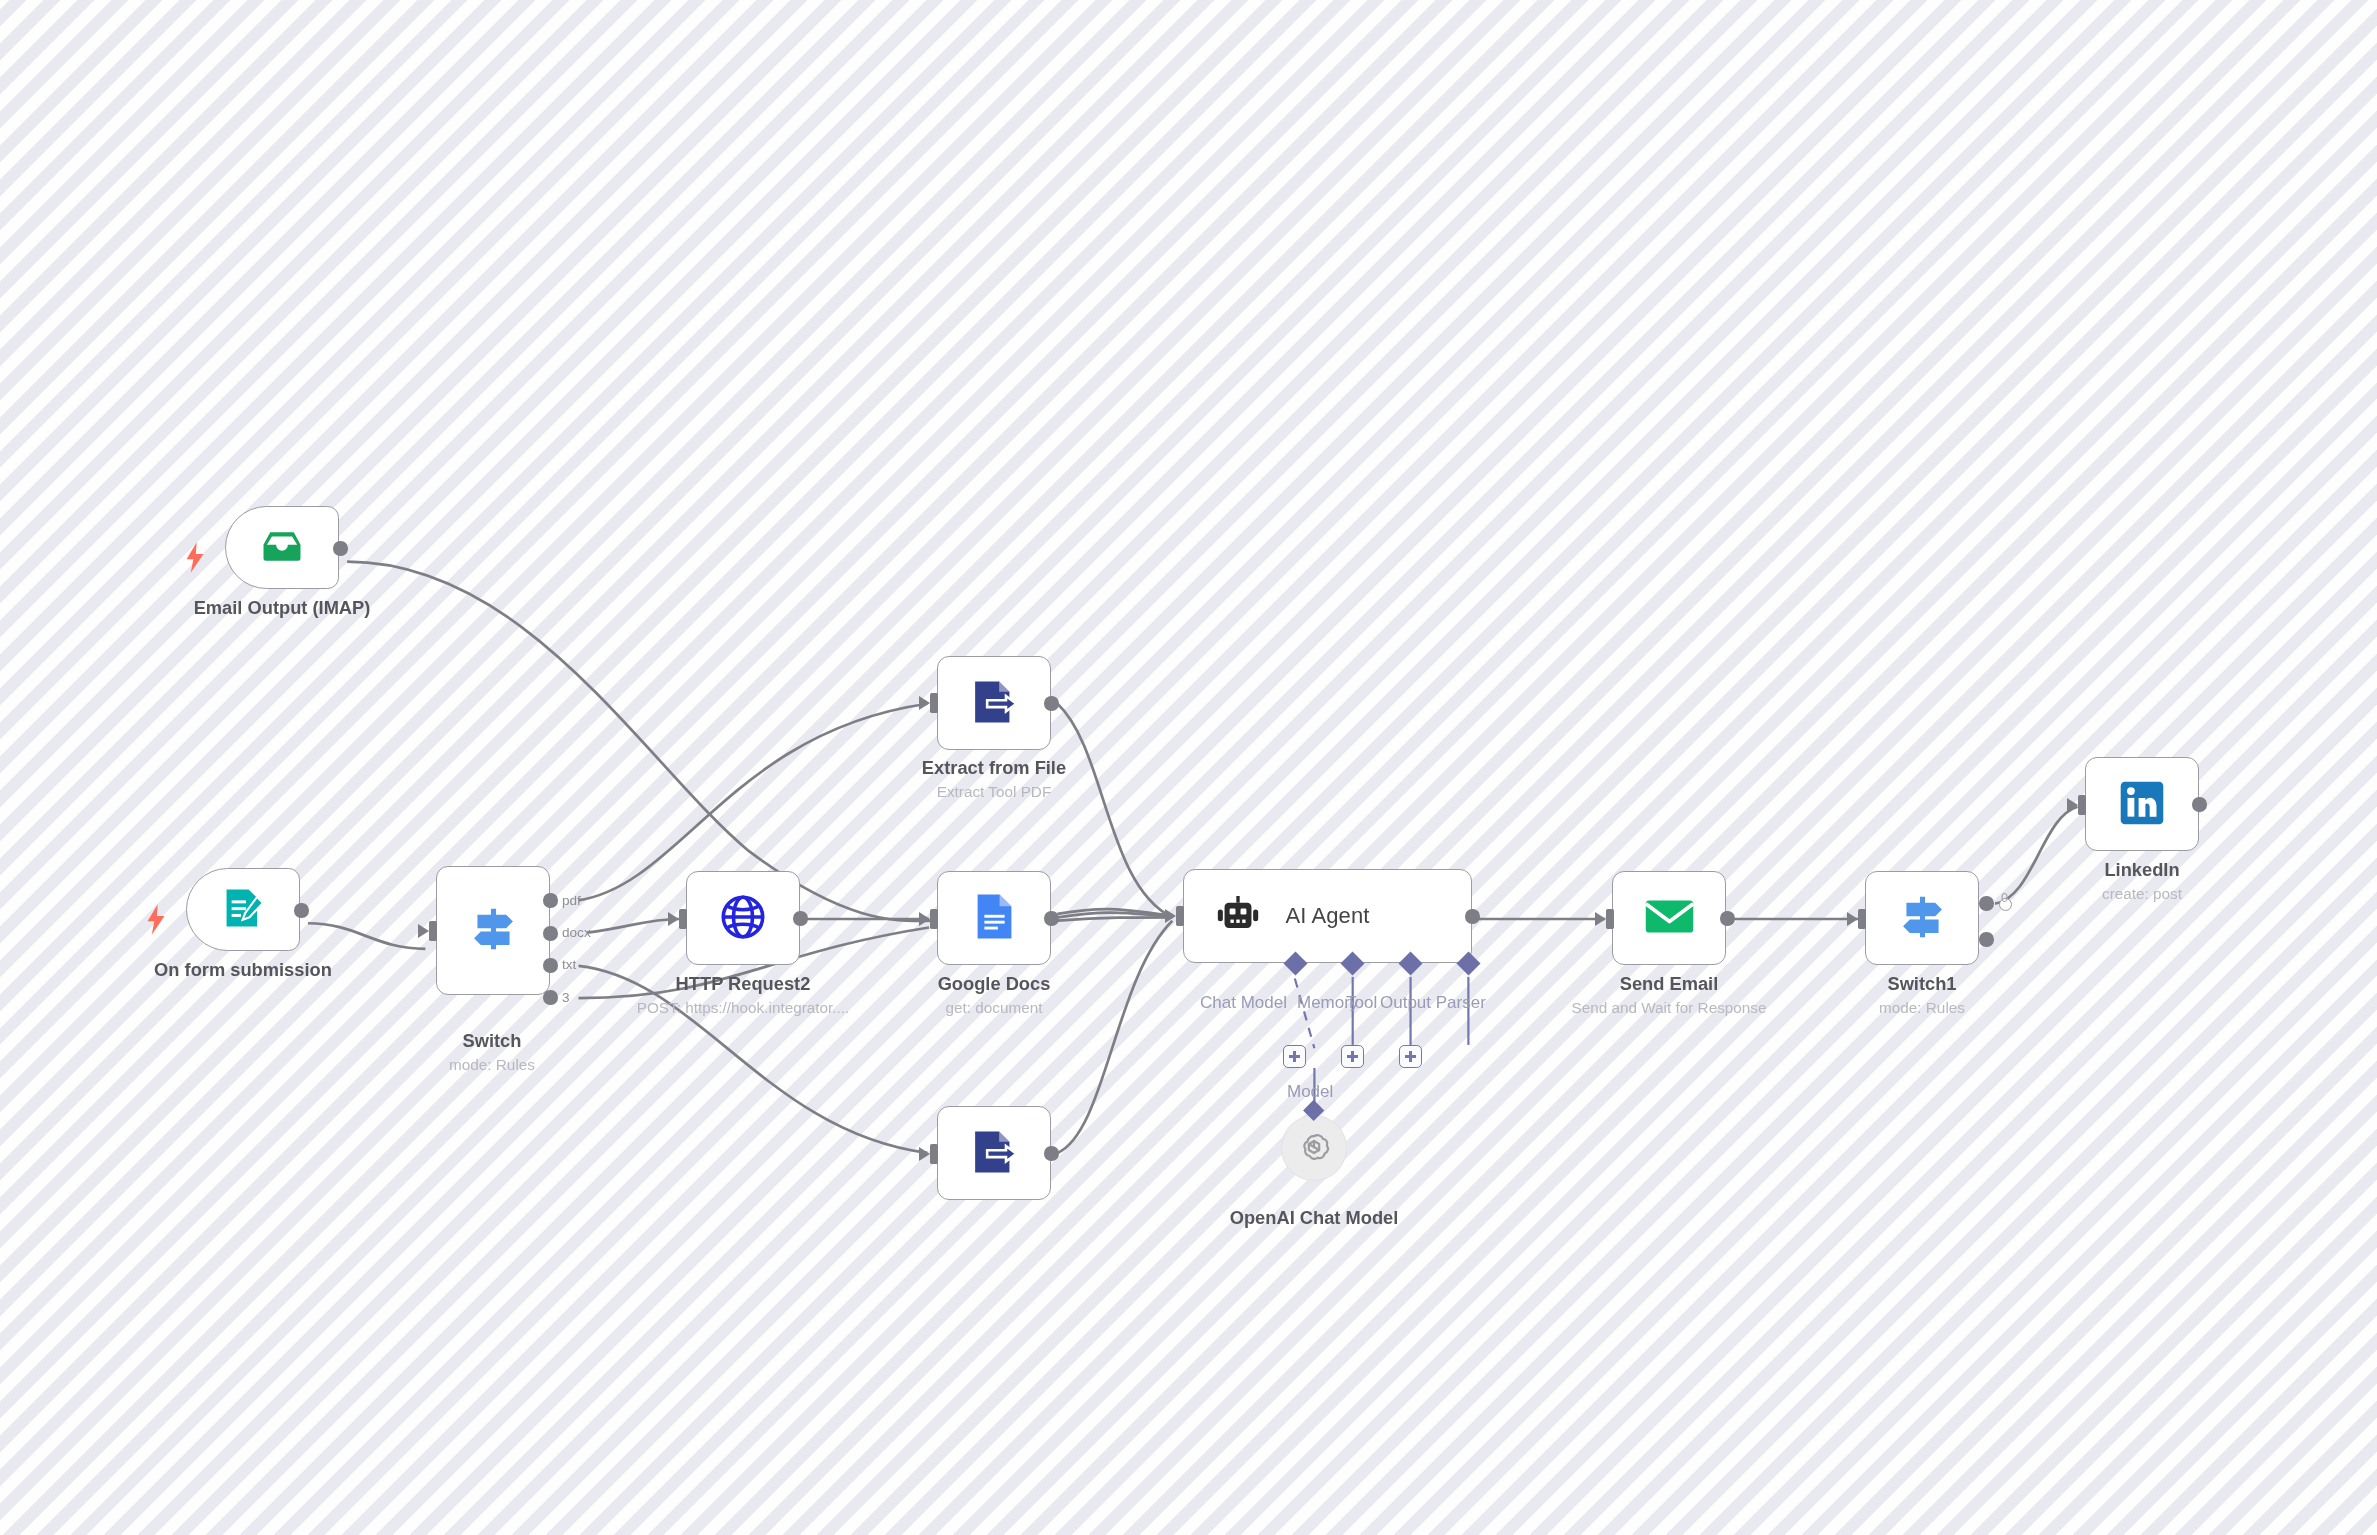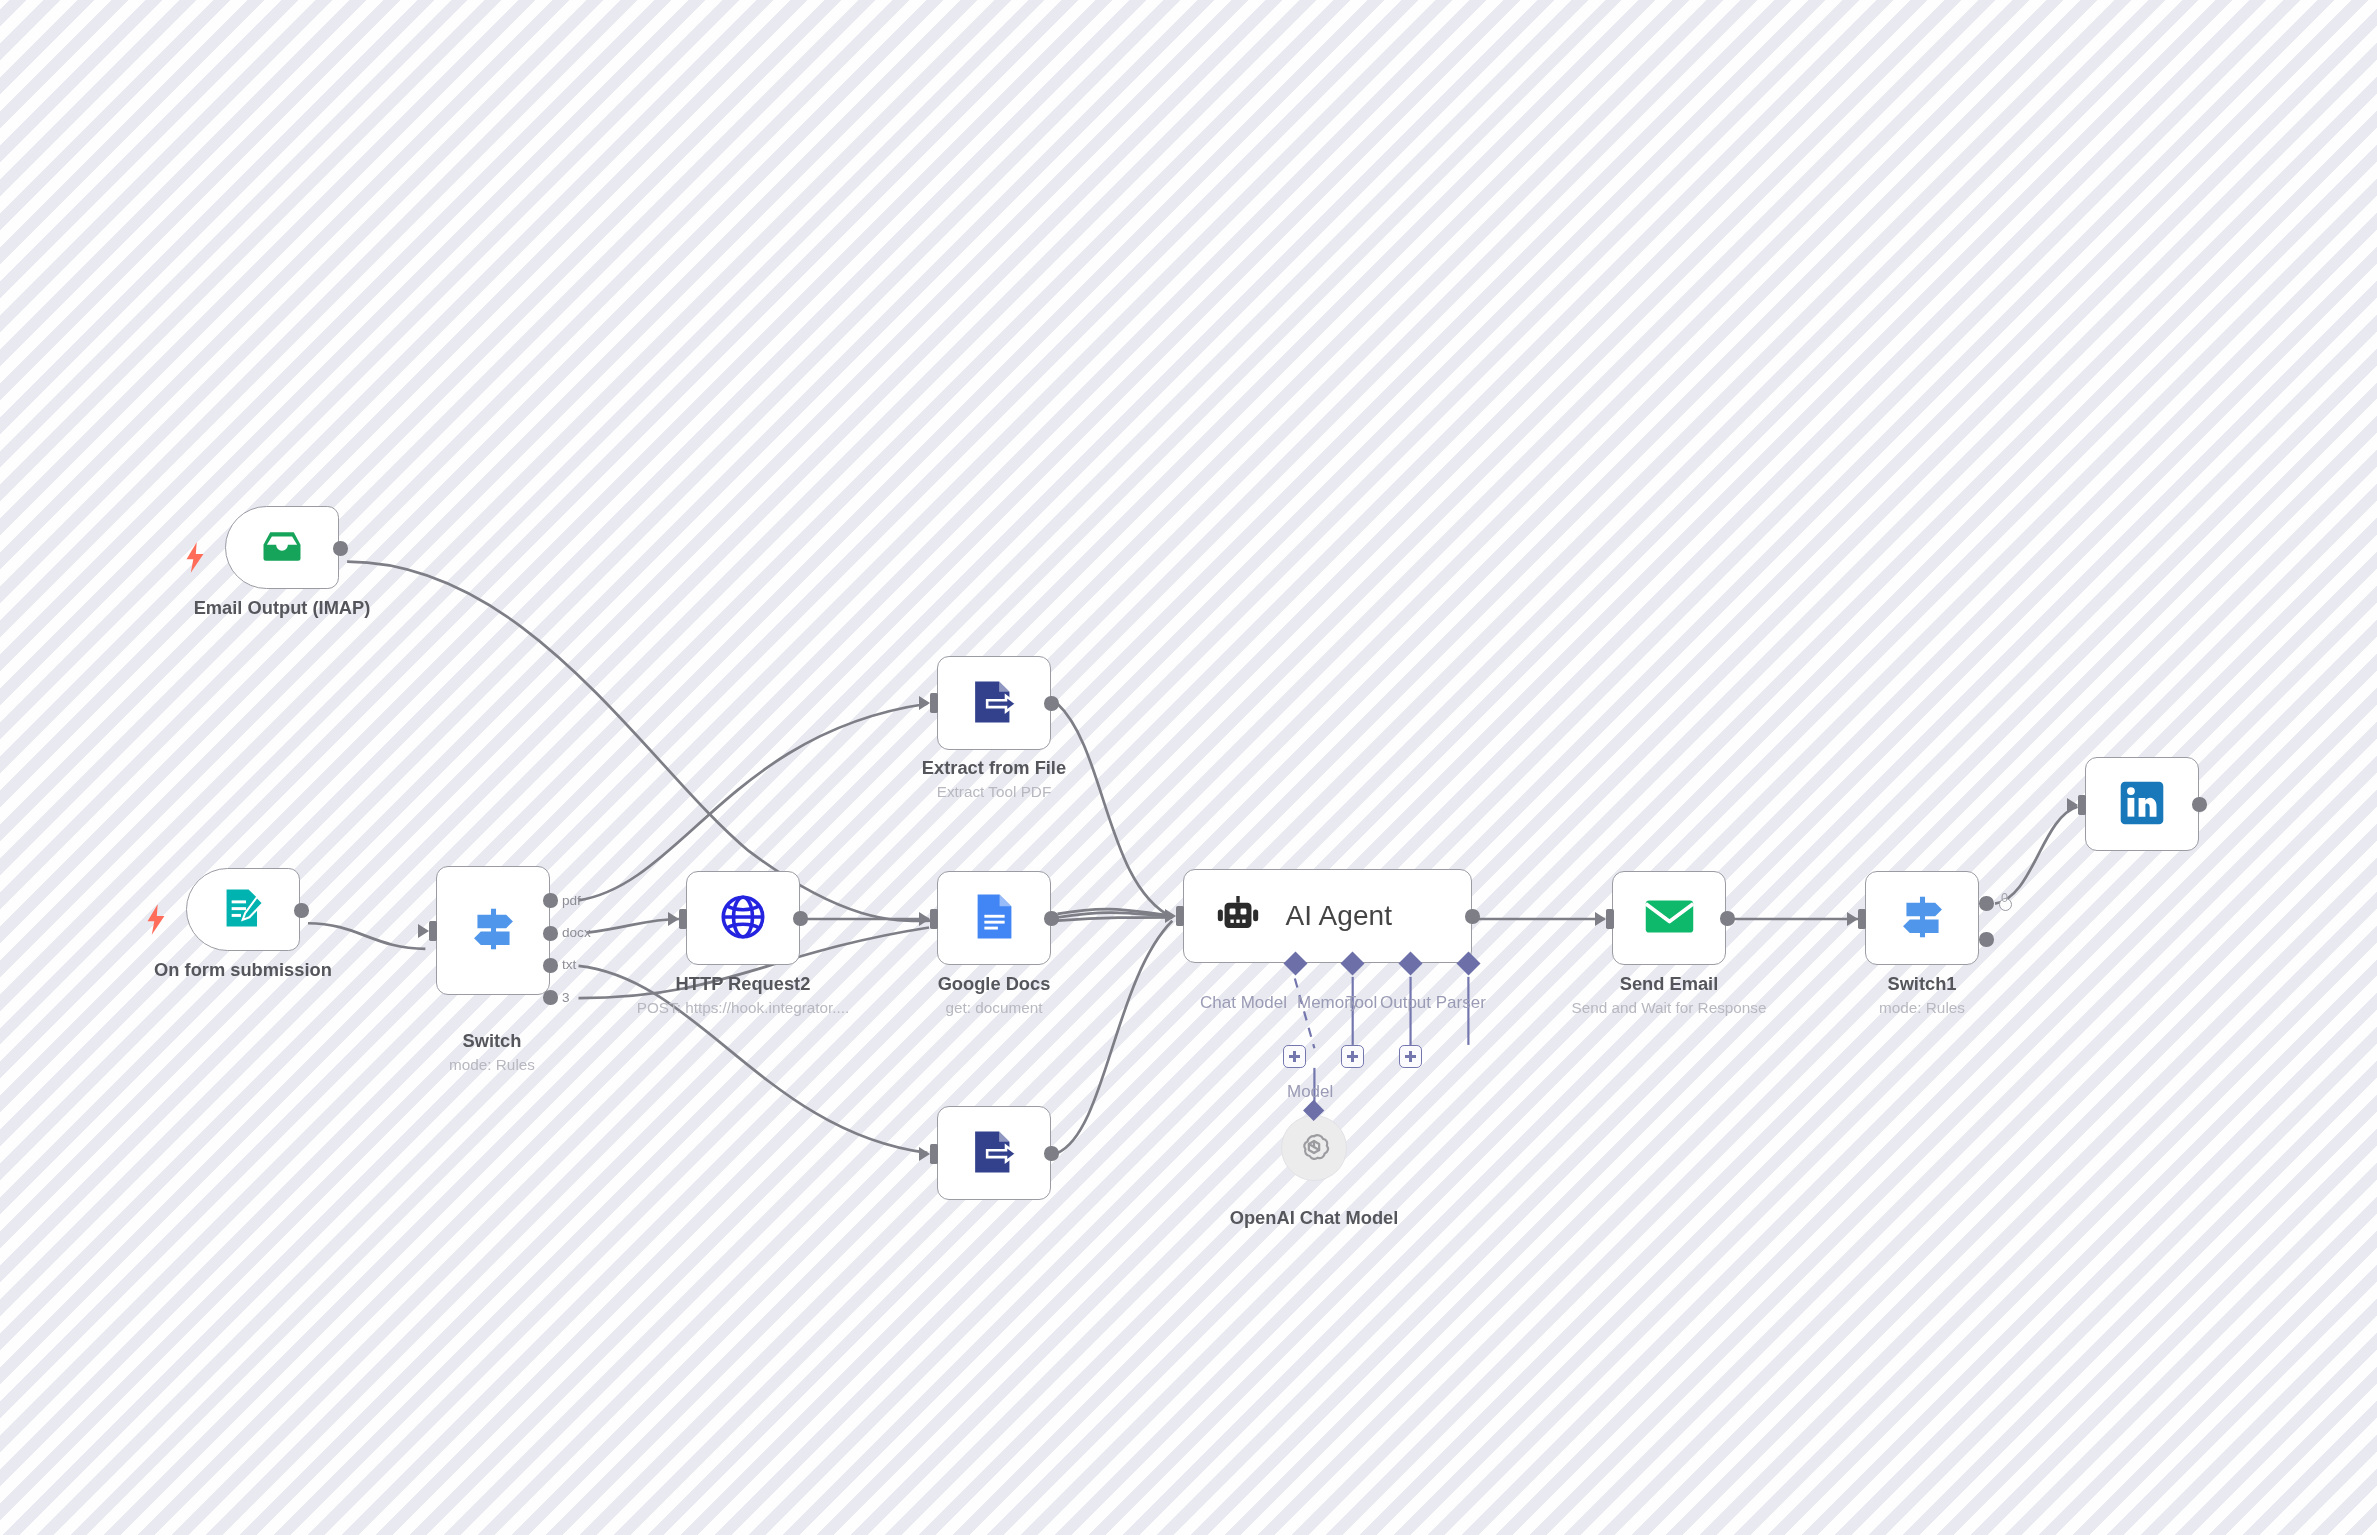--- a/index.html
+++ b/index.html
@@ -53,21 +53,21 @@
   .node.trigger {
     border-top-left-radius: 44px;
     border-bottom-left-radius: 44px;
   }
   .node.wide {
     justify-content: flex-start;
     padding-left: 32px;
     gap: 25.5px;
   }
   .node-title-txt {
-    font-size: 28px;
+    font-size: 22px;
     color: #444;
     font-weight: 400;
     letter-spacing: 0.1px;
   }
 
   
   .caption {
     position: absolute;
     text-align: center;
     z-index: 6;
@@ -466,15 +466,19 @@
         <rect x="2" y="2" width="50" height="50" rx="5" fill="#1878b9"></rect>
         <rect x="10" y="21" width="8" height="22" fill="#ffffff"></rect>
         <circle cx="14" cy="13" r="4.6" fill="#ffffff"></circle>
         <path d="M23 21 H31 V24 C33 21 37 20 40 22 C43 24 44 27 44 31 V43 H36 V32
                  C36 29 35 27.5 32.5 27.5 C30.5 27.5 31 30 31 32 V43 H23 Z" fill="#ffffff"></path>
       </svg>
     </span>
   </div>
   <div class="port-in" style="left:2078px; top:795px;"></div>
   <div class="port-out" style="left:2192px; top:797px;"></div>
+  <div class="caption" style="left:1972px; top:859px; width:340px;">
+    <div class="name">LinkedIn</div>
+    <div class="sub">create: post</div>
+  </div>
 
 </div>
 
 
 </body></html>

